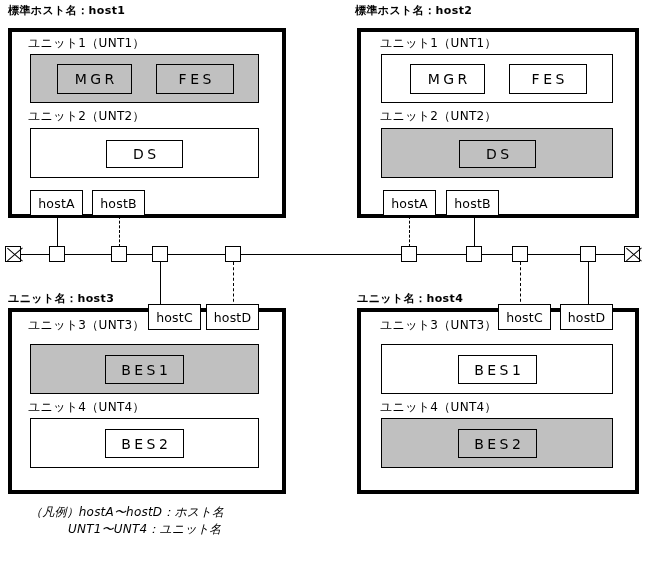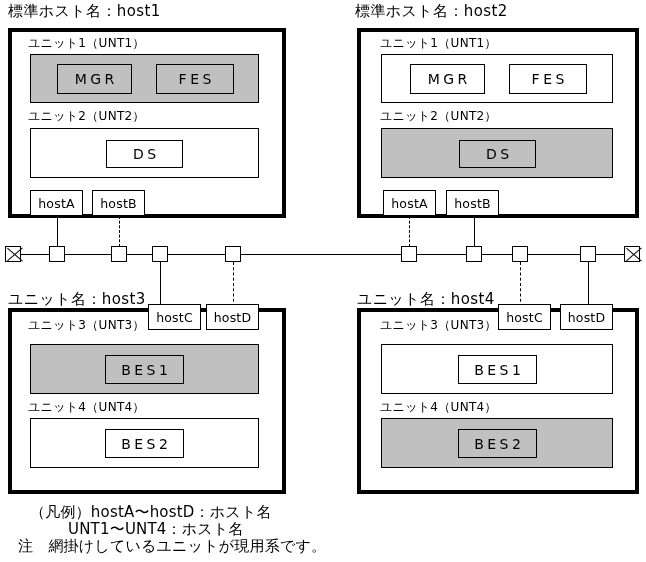--- a/index.html
+++ b/index.html
@@ -5,22 +5,22 @@
   html,body{margin:0;padding:0;background:#fff;}
   body{
     width:646px;height:562px;position:relative;overflow:hidden;
     font-family:"DejaVu Sans","Liberation Sans",sans-serif;
     color:#000;
   }
   .stage{position:absolute;left:0;top:0;width:646px;height:562px;}
 
   
   .host-title{
-    position:absolute;font-size:15px;line-height:14px;
-    letter-spacing:.4px;white-space:nowrap;font-weight:normal;
+    position:absolute;font-size:11px;line-height:14px;
+    letter-spacing:.4px;white-space:nowrap;font-weight:bold;
   }
   .unit-label{
     position:absolute;font-size:12px;line-height:14px;
     letter-spacing:.3px;white-space:nowrap;
   }
 
   
   .host-frame{position:absolute;border:4px solid #000;background:#fff;box-sizing:border-box;}
 
   
@@ -57,21 +57,21 @@
     content:"";position:absolute;left:-1px;top:6.5px;width:19.5px;height:1px;background:#000;
     transform-origin:center;
   }
   .terminator::before{transform:rotate(41deg);}
   .terminator::after{transform:rotate(-41deg);}
 
   .drop{position:absolute;width:0;border-left:1px solid #000;z-index:3;}
   .drop.dashed{border-left:1px dashed #000;}
 
   
-  .legend{position:absolute;font-size:15px;line-height:17px;white-space:nowrap;letter-spacing:.2px;}
+  .legend{position:absolute;font-size:12px;line-height:17px;white-space:nowrap;letter-spacing:.2px;font-style:italic;}
 </style>
 </head>
 <body>
 
 <div class="stage">
 
   <div class="host-title" style="left:8px;top:4px;">標準ホスト名：host1</div>
 
   <div class="host-frame" style="left:8px;top:28px;width:278px;height:190px;"></div>
 
@@ -153,16 +153,15 @@
 
   <div class="unit-label" style="left:380px;top:318px;">ユニット3（UNT3）</div>
   <div class="unit-panel" style="left:381px;top:344px;width:232px;height:50px;"></div>
   <div class="proc-box" style="left:458px;top:355px;width:79px;height:29px;">BES1</div>
 
   <div class="unit-label" style="left:380px;top:400px;">ユニット4（UNT4）</div>
   <div class="unit-panel active" style="left:381px;top:418px;width:232px;height:50px;"></div>
   <div class="proc-box" style="left:458px;top:429px;width:79px;height:29px;">BES2</div>
 
   <div class="legend" style="left:30px;top:504px;">（凡例）hostA〜hostD：ホスト名</div>
-  <div class="legend" style="left:68px;top:521px;">UNT1〜UNT4：ホスト名</div>
-  <div class="legend" style="left:18px;top:538px;">注　網掛けしているユニットが現用系です。</div>
+  <div class="legend" style="left:68px;top:521px;">UNT1〜UNT4：ユニット名</div>
 
 </div>
 
 </body></html>

